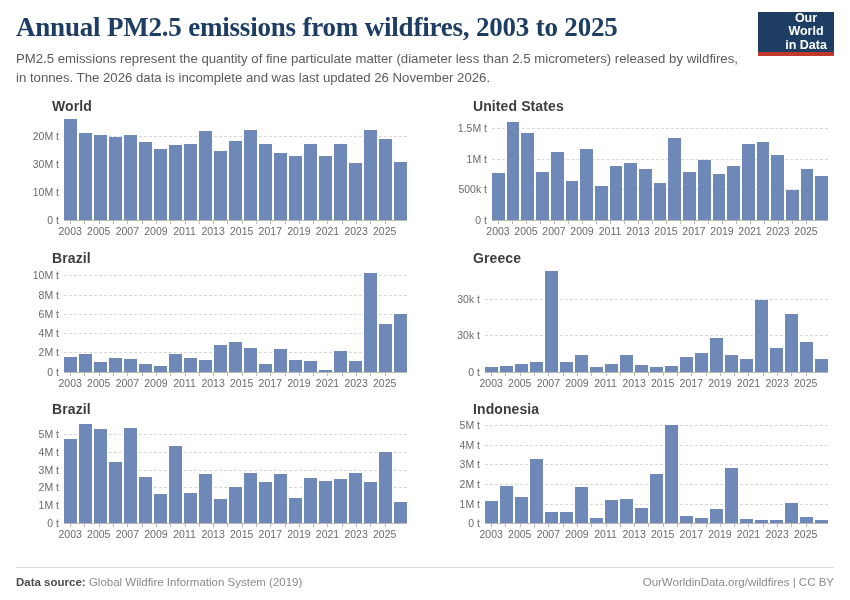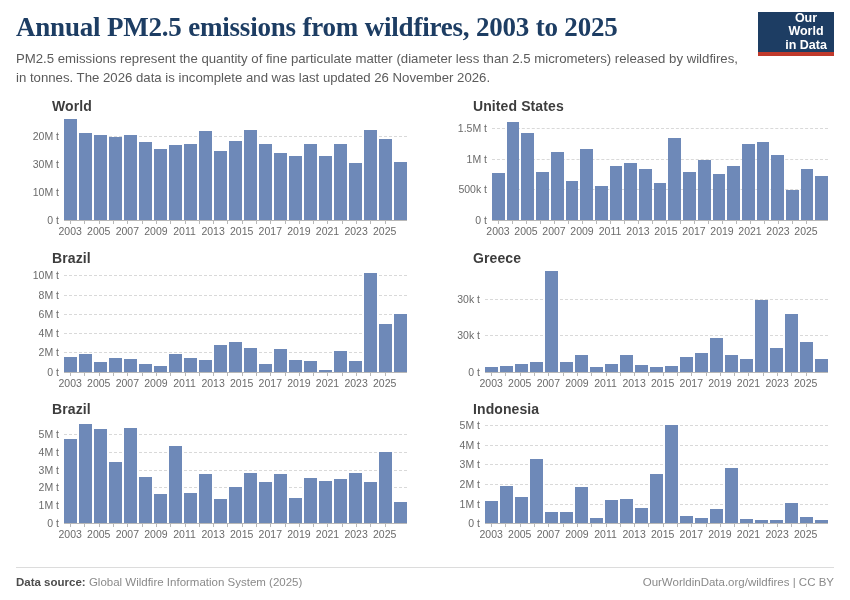--- a/index.html
+++ b/index.html
@@ -976,16 +976,16 @@
             </div>
           </div>
         </div>
       </div>
     </div>
   </div>
 
 <div id="footer">
   <div id="footer-left">
     <span id="footer-source-label">Data source:</span>
-    <span>Global Wildfire Information System (2025)</span>
+    <span>Global Wildfire Information System (2019)</span>
   </div>
   <div id="footer-right">OurWorldinData.org/wildfires | CC BY</div>
 </div>
 
 </body></html>

